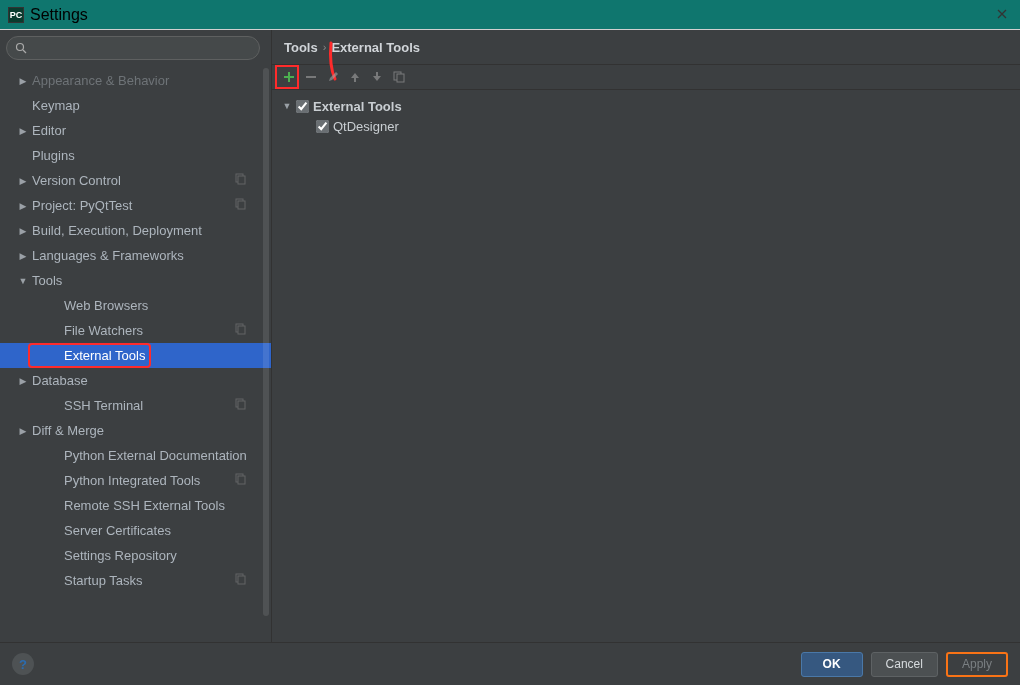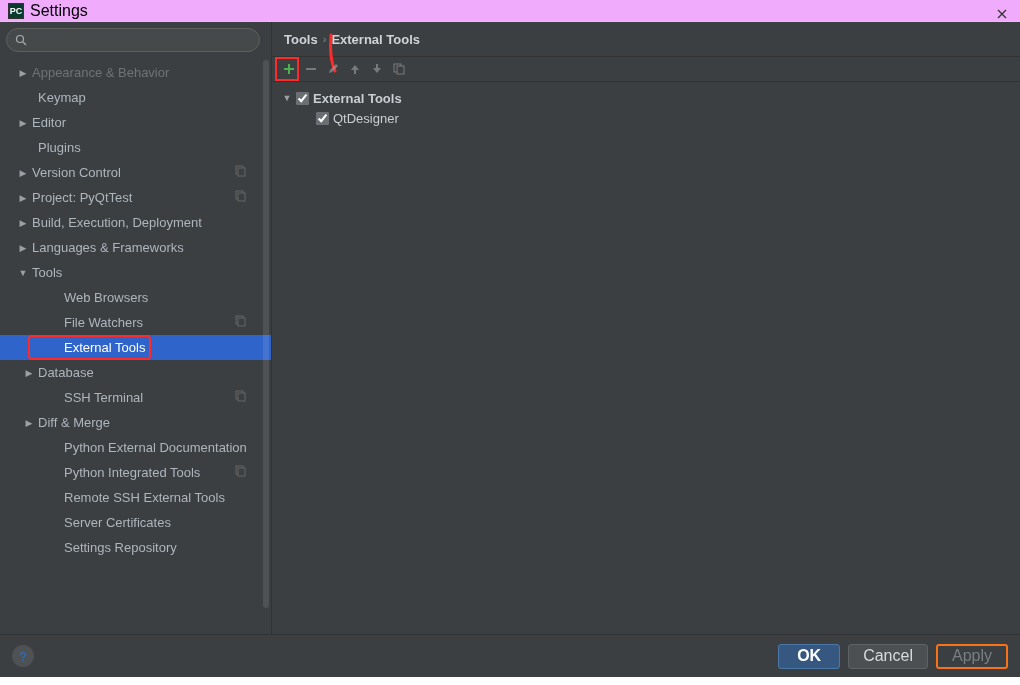--- a/index.html
+++ b/index.html
@@ -6,22 +6,22 @@
   body {
     font-family: "Segoe UI", Arial, sans-serif;
     font-size: 13px;
     background: #fff;
     width: 1020px;
     height: 685px;
     overflow: hidden;
     color: #bbbbbb;
   }
   .titlebar {
-    height: 22px;
-    background: #f0abfc;
+    height: 30px;
+    background: #0f766e;
     display: flex;
     align-items: center;
     padding: 0 8px;
     border-bottom: 1px solid #d0d0d0;
     position: relative;
   }
   .titlebar .app-icon {
     width: 16px; height: 16px;
     background: #0a3b2e;
     border: 1px solid #333;
@@ -112,21 +112,21 @@
   }
   .row .arrow.hidden { visibility: hidden; }
   .row .label { white-space: nowrap; }
   .row .copy-icon {
     position: absolute;
     right: 24px;
     top: 5px;
     opacity: 0.5;
   }
   .ind0 { padding-left: 18px; }
-  .ind1 { padding-left: 24px; }
+  .ind1 { padding-left: 18px; }
   .ind2 { padding-left: 50px; }
 
   
   .main {
     flex: 1;
     display: flex;
     flex-direction: column;
     background: #3c3f41;
     position: relative;
   }
@@ -216,21 +216,21 @@
   }
   .button-bar .spacer { flex: 1; }
   .dlg-btn {
     min-width: 62px;
     height: 25px;
     padding: 0 14px;
     background: #4c5052;
     border: 1px solid #5e6264;
     border-radius: 3px;
     color: #d7dbde;
-    font-size: 16px;
+    font-size: 12px;
     margin-left: 8px;
     display: flex; align-items: center; justify-content: center;
     cursor: pointer;
   }
   .dlg-btn.primary {
     background: #365880;
     border: 1px solid #4a78a8;
     color: #fff;
     font-weight: bold;
   }
@@ -372,20 +372,28 @@
             <span class="label">Remote SSH External Tools</span>
           </div>
           <div class="row ind2">
             <span class="arrow hidden">▶</span>
             <span class="label">Server Certificates</span>
           </div>
           <div class="row ind2">
             <span class="arrow hidden">▶</span>
             <span class="label">Settings Repository</span>
           </div>
+          <div class="row ind2">
+            <span class="arrow hidden">▶</span>
+            <span class="label">Startup Tasks</span>
+            <span class="copy-icon"><svg width="12" height="12" viewBox="0 0 12 12">
+                <rect x="1" y="1" width="7" height="8" fill="none" stroke="#888"></rect>
+                <rect x="3" y="3" width="7" height="8" fill="#3c3f41" stroke="#888"></rect>
+              </svg></span>
+          </div>
         </div>
       <div class="tree-scrollbar"></div>
     </div>
   </div>
 
   <div class="main">
     <div class="breadcrumb">
       <span class="root">Tools</span>
       <span class="sep">›</span>
       <span class="leaf">External Tools</span>

